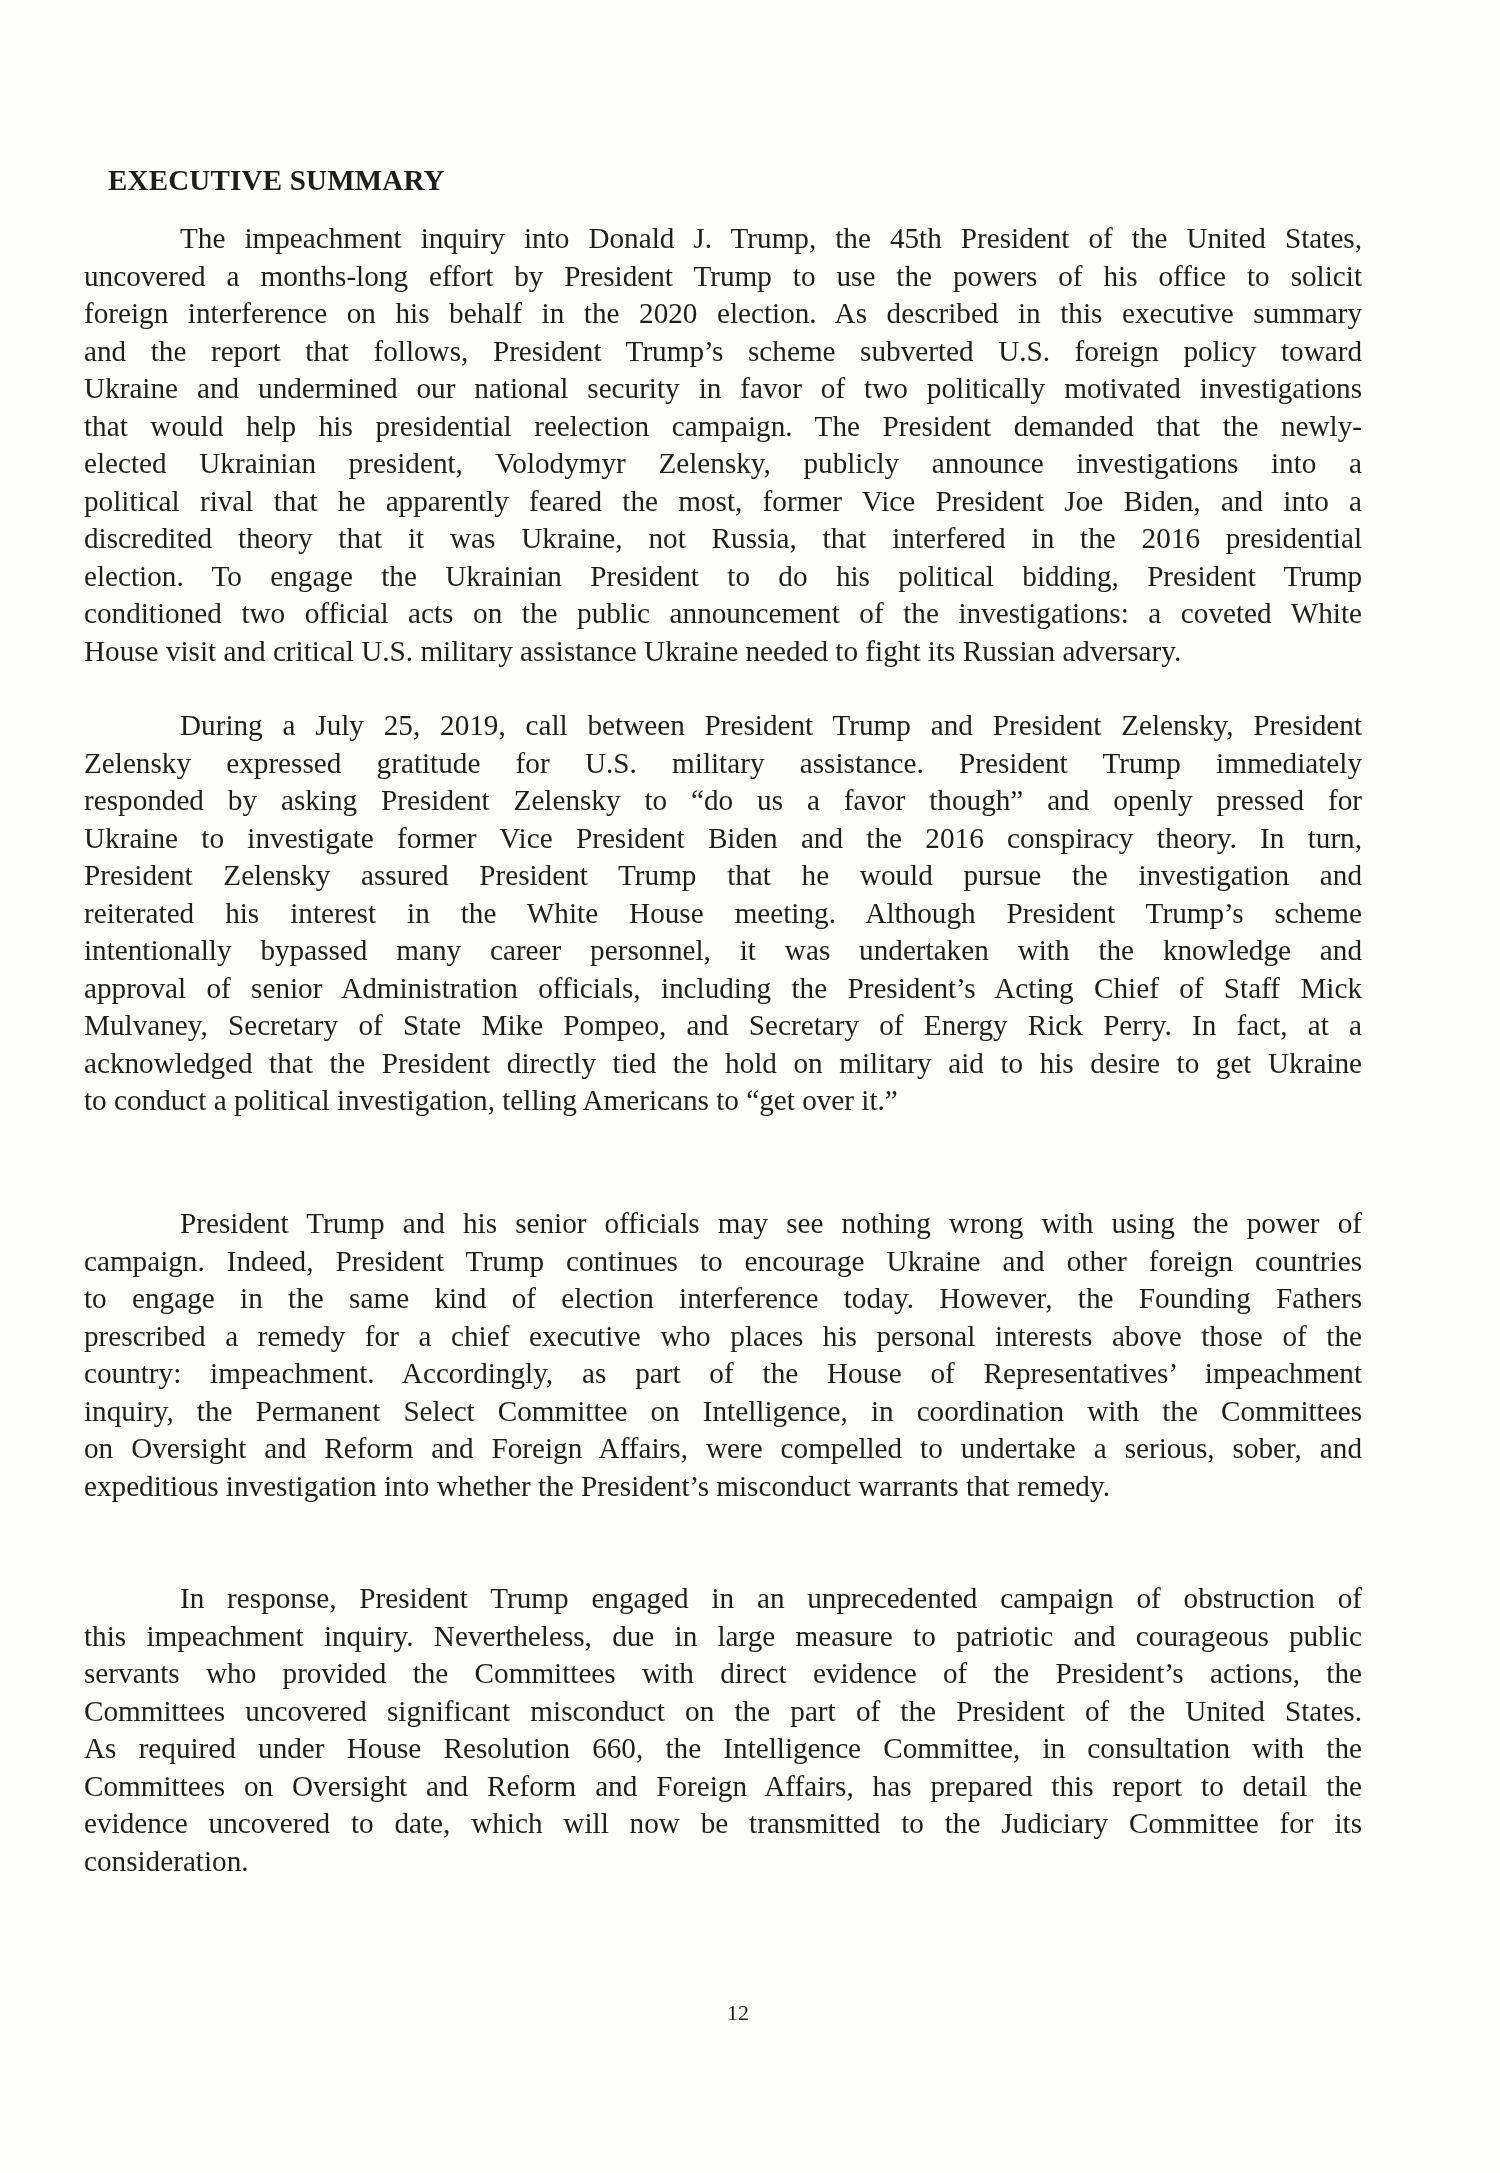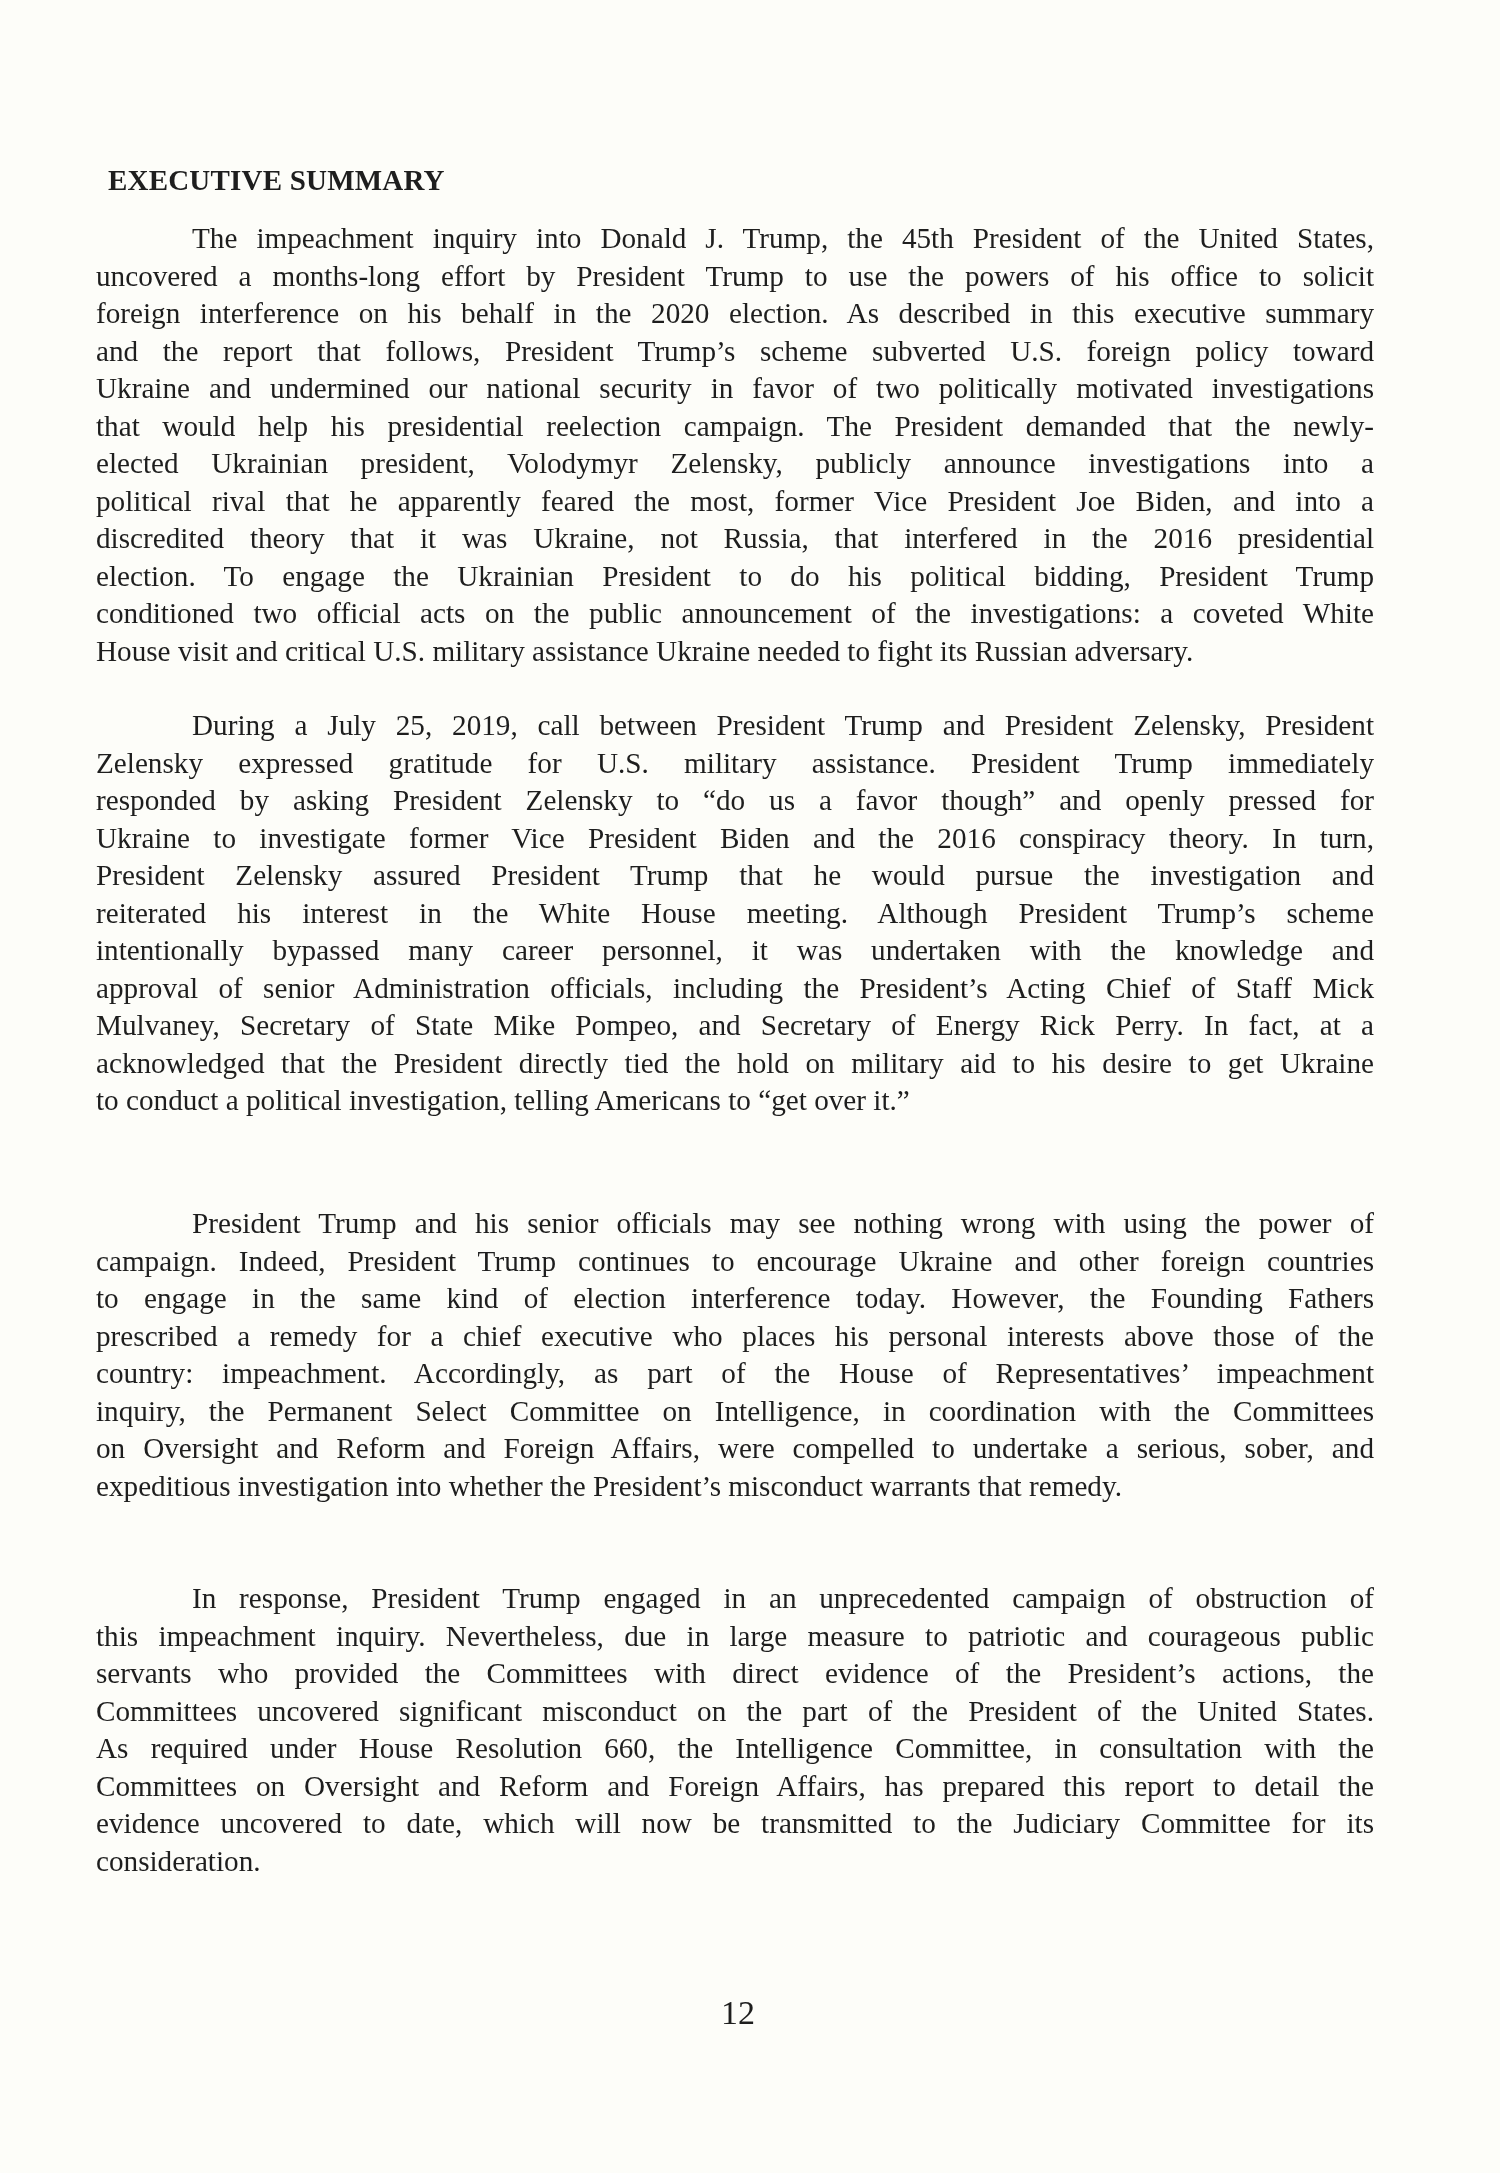--- a/index.html
+++ b/index.html
@@ -27,21 +27,21 @@
       left: 92px;
       top: 146px;
       font-weight: bold;
       font-size: 29px;
       line-height: 37px;
       letter-spacing: 0.2px;
       margin: 16px;
     }
     .para {
       position: absolute;
-      left: 96px;
+      left: 84px;
       width: 1278px;
       margin: 0;
     }
     .line {
       display: block;
       font-size: 29.2px;
       line-height: 37.5px;
       height: 37.5px;
       white-space: nowrap;
       text-align: justify;
@@ -54,21 +54,21 @@
     .line.last {
       text-align: left;
       text-align-last: left;
     }
     .page-number {
       position: absolute;
       left: 0;
       width: 1500px;
       top: 1994px;
       text-align: center;
-      font-size: 34px;
+      font-size: 22px;
       line-height: 37px;
     }
     .page-number span {
       display: inline-block;
       margin-left: -24px;
     }
   </style>
 </head>
 <body>
 

